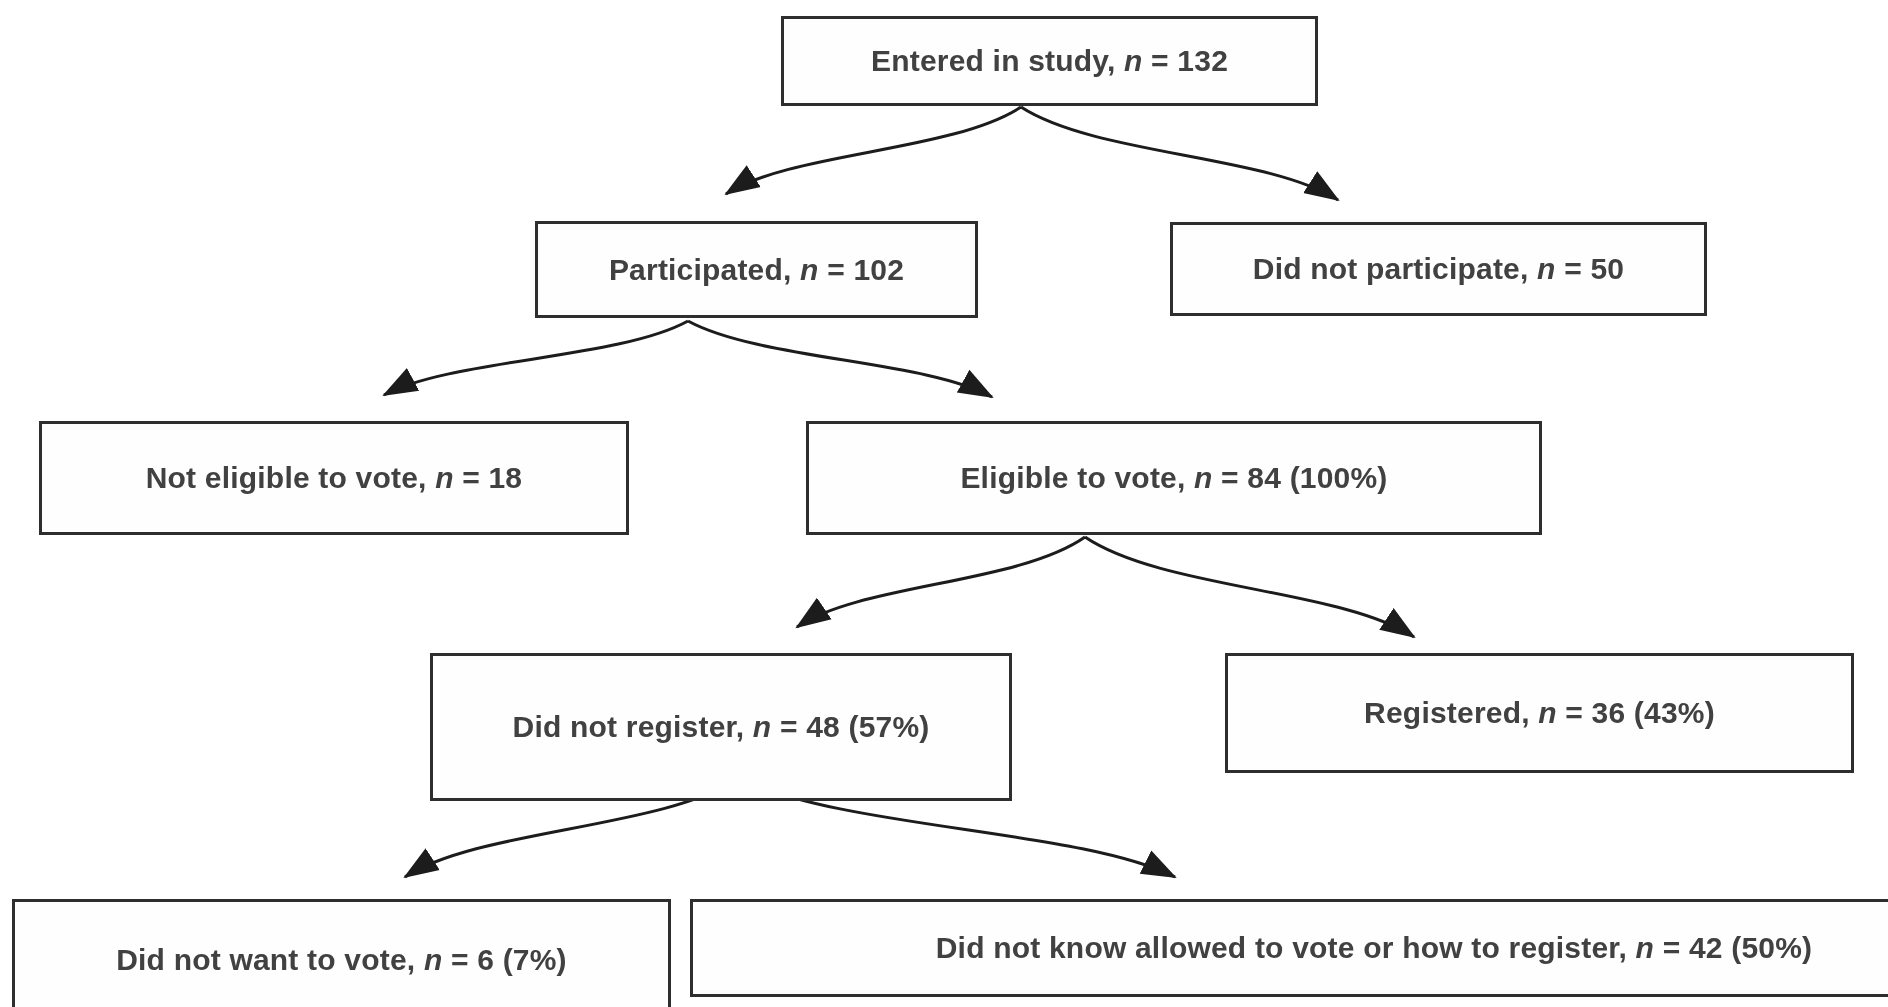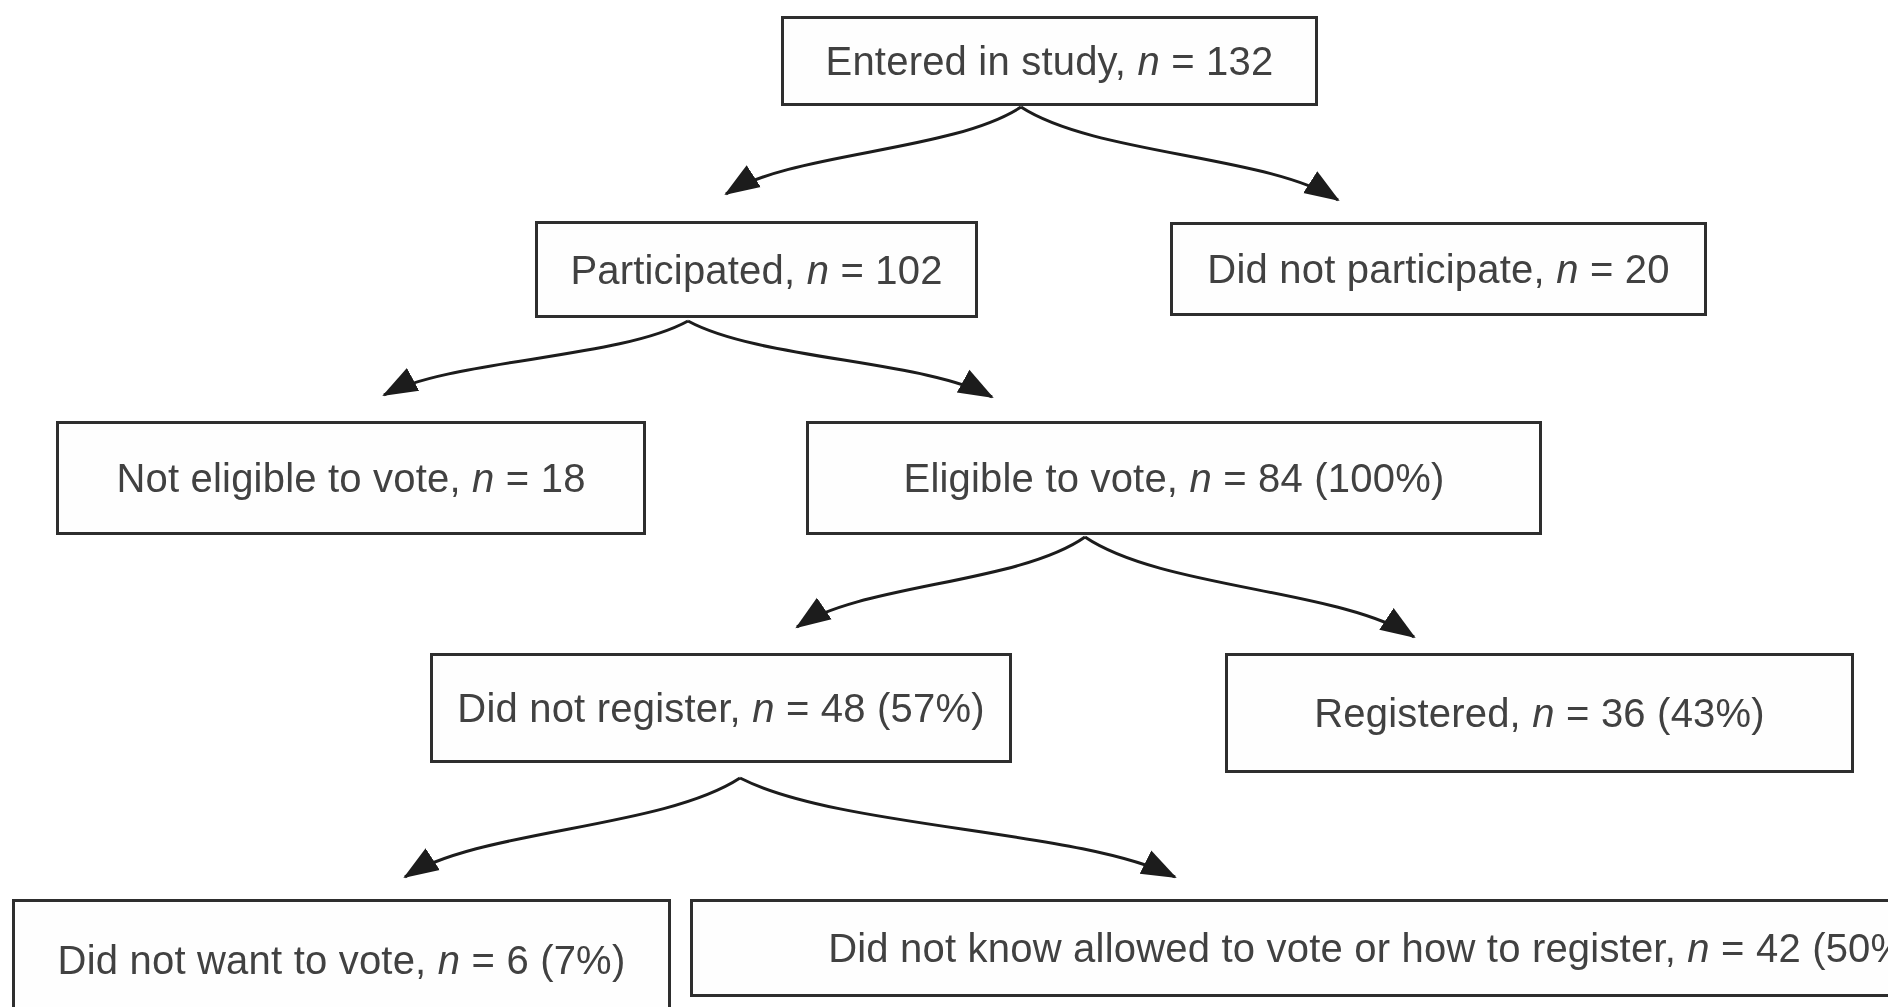--- a/index.html
+++ b/index.html
@@ -28,25 +28,26 @@
     box-sizing: border-box;
     border: 3px solid #2e2e2e;
     background: #fefefe;
     display: flex;
     align-items: center;
     justify-content: center;
     text-align: center;
   }
   .label {
     display: inline;
-    font-size: 40px;
+    font-size: 30px;
     color: #414141;
     letter-spacing: 0.2px;
     line-height: 1.2;
     white-space: nowrap;
+    font-weight: bold;
   }
   .nvar {
     font-style: italic;
   }
 </style>
 </head>
 <body>
 
 <div class="canvas">
 
@@ -68,32 +69,32 @@
 
   <div class="node" style="left:781px; top:16px; width:537px; height:90px;">
     <span class="label"><span>Entered in study, </span><i class="nvar">n</i><span> = 132</span></span>
   </div>
 
   <div class="node" style="left:488px; top:221px; width:443px; height:97px;margin-left:47px;">
     <span class="label"><span>Participated, </span><i class="nvar">n</i><span> = 102</span></span>
   </div>
 
   <div class="node" style="left:1170px; top:222px; width:537px; height:94px;">
-    <span class="label"><span>Did not participate, </span><i class="nvar">n</i><span> = 20</span></span>
+    <span class="label"><span>Did not participate, </span><i class="nvar">n</i><span> = 50</span></span>
   </div>
 
-  <div class="node" style="left:56px; top:421px; width:590px; height:114px;">
+  <div class="node" style="left:39px; top:421px; width:590px; height:114px;">
     <span class="label"><span>Not eligible to vote, </span><i class="nvar">n</i><span> = 18</span></span>
   </div>
 
   <div class="node" style="left:806px; top:421px; width:736px; height:114px;justify-content:center;">
     <span class="label"><span>Eligible to vote, </span><i class="nvar">n</i><span> = 84 (100%)</span></span>
   </div>
 
-  <div class="node" style="left:430px; top:653px; width:582px; height:110px;justify-content:center;">
+  <div class="node" style="left:430px; top:653px; width:582px; height:148px;justify-content:center;">
     <span class="label"><span>Did not register, </span><i class="nvar">n</i><span> = 48 (57%)</span></span>
   </div>
 
   <div class="node" style="left:1225px; top:653px; width:629px; height:120px;">
     <span class="label"><span>Registered, </span><i class="nvar">n</i><span> = 36 (43%)</span></span>
   </div>
 
   <div class="node" style="left:12px; top:899px; width:659px; height:122px;">
     <span class="label"><span>Did not want to vote, </span><i class="nvar">n</i><span> = 6 (7%)</span></span>
   </div>

